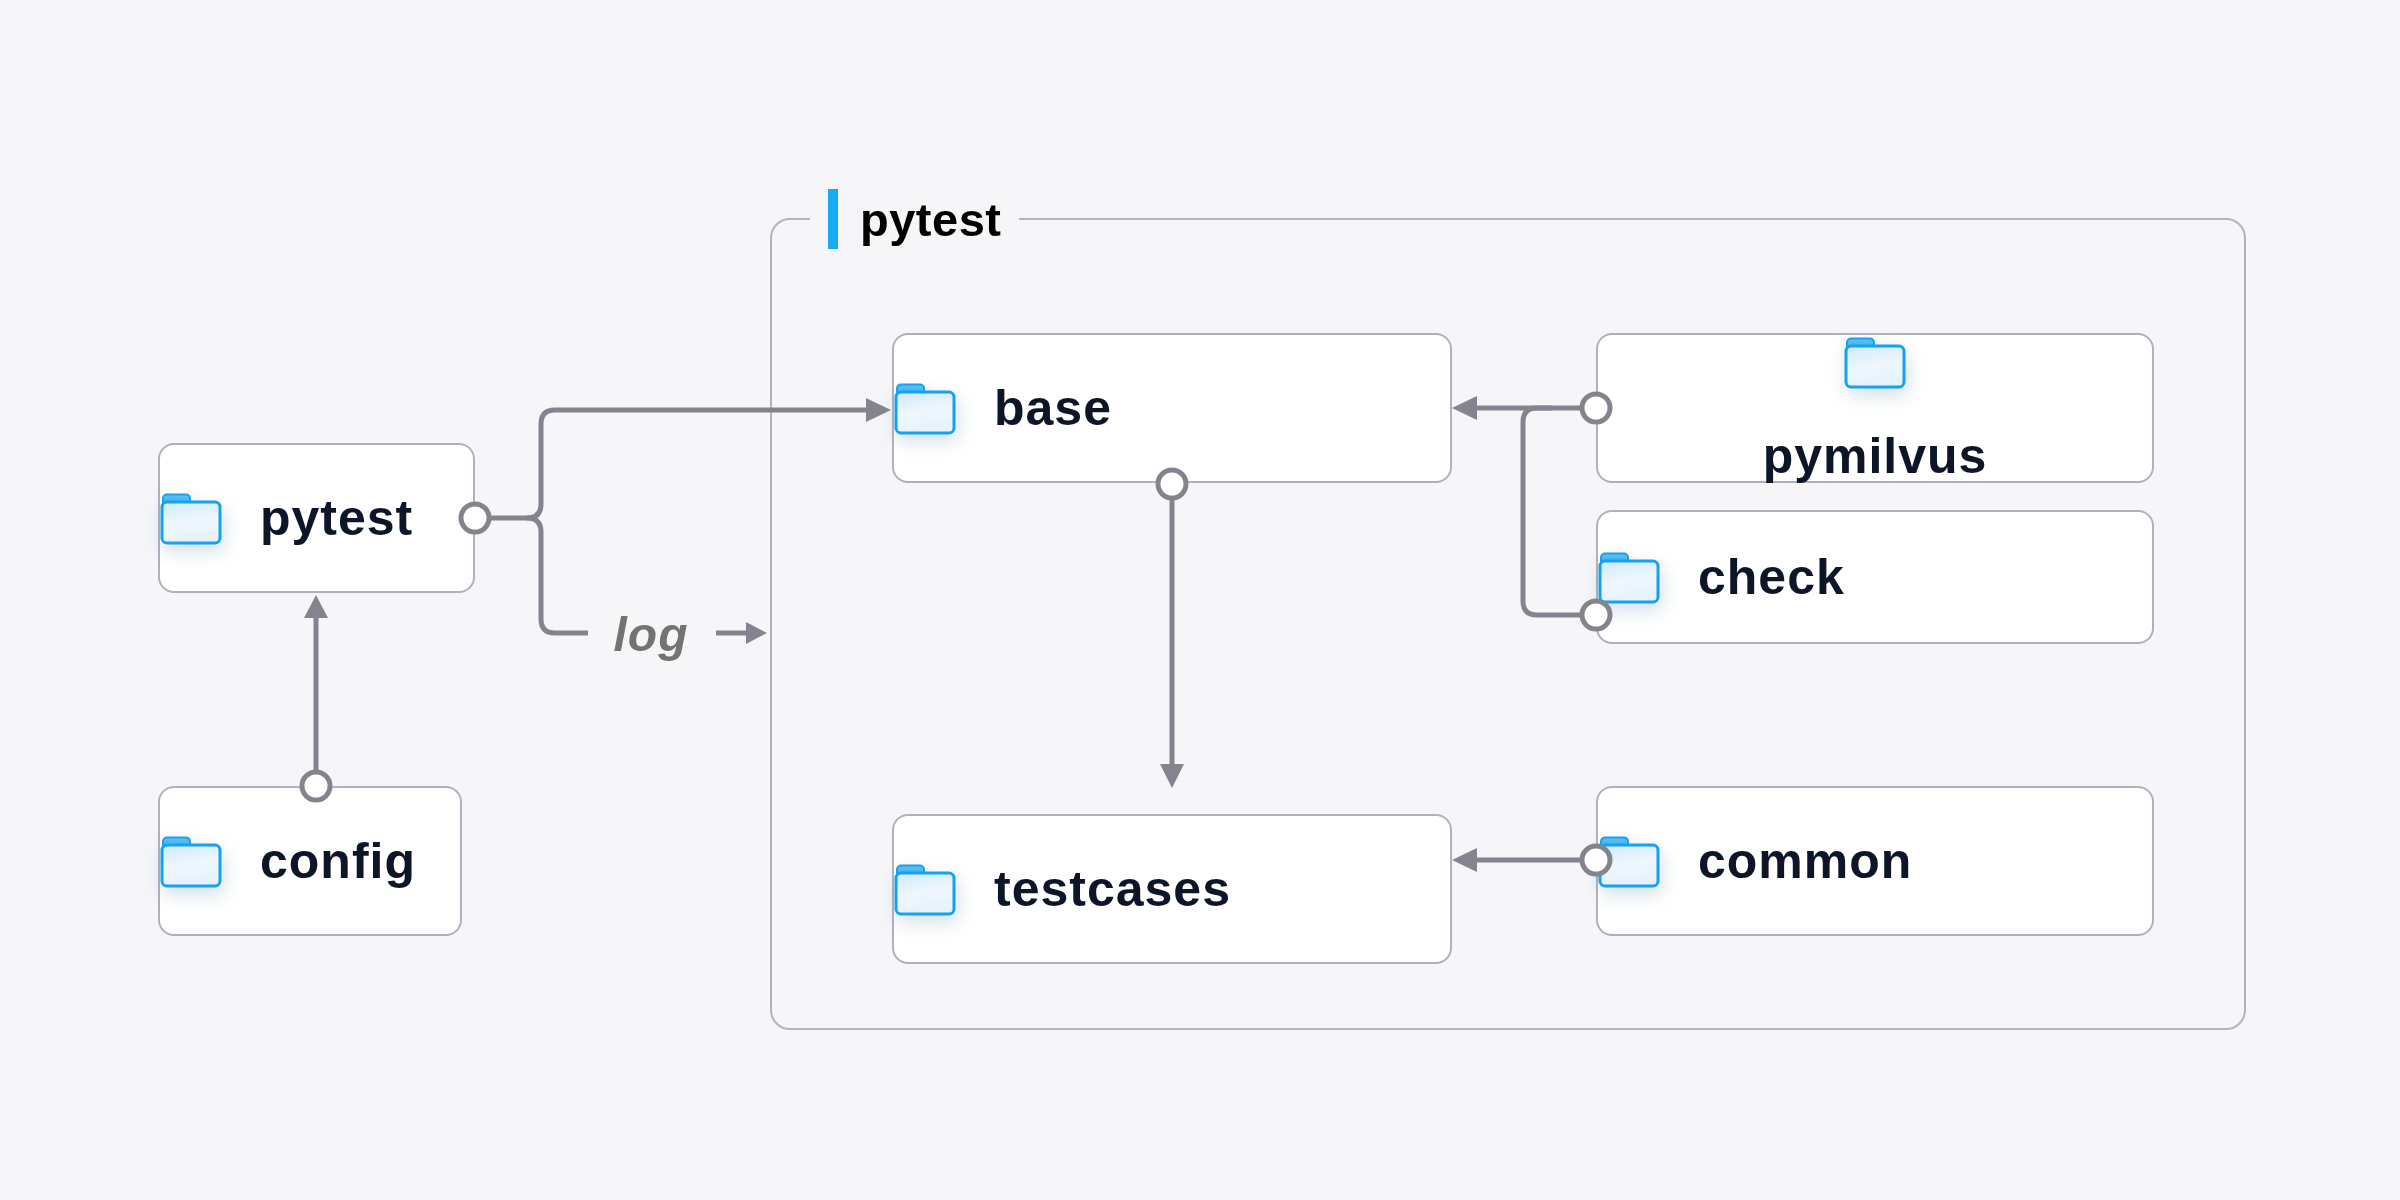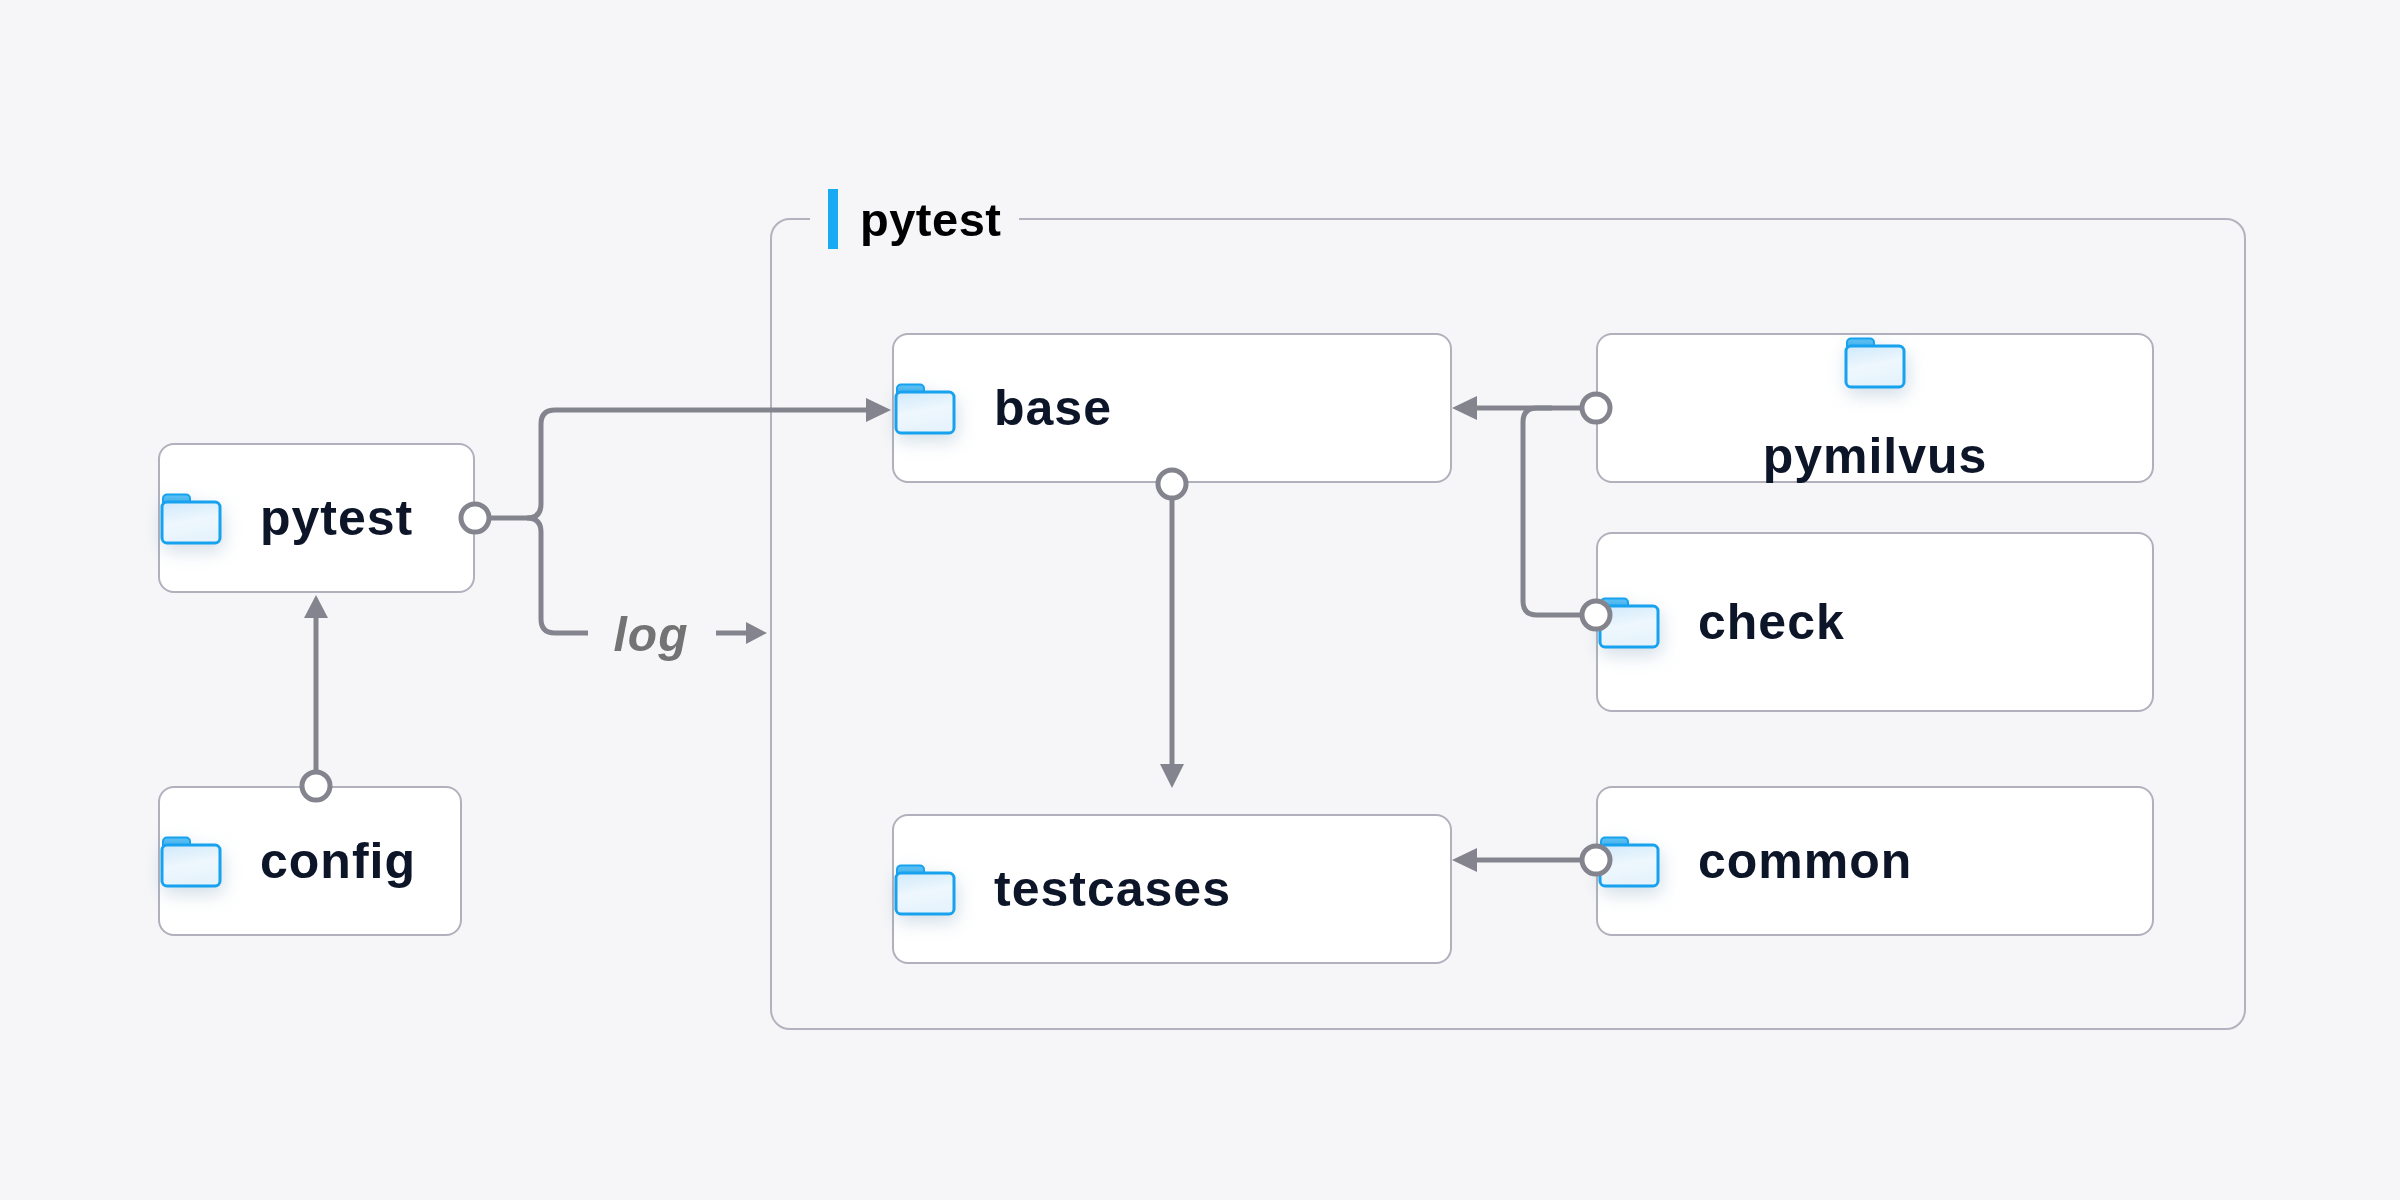--- a/index.html
+++ b/index.html
@@ -66,21 +66,21 @@
   .folder-icon {
     flex: 0 0 auto;
     filter: drop-shadow(2px 7px 9px rgba(110, 150, 180, 0.30));
   }
 
   .node-utils     { left: 158px;  top: 443px; width: 317px; height: 150px; }
   .node-config    { left: 158px;  top: 786px; width: 304px; height: 150px; }
   .node-base      { left: 892px;  top: 333px; width: 560px; height: 150px; }
   .node-testcases { left: 892px;  top: 786px; width: 560px; height: 150px; margin-top: 28px; }
   .node-pymilvus  { left: 1596px; top: 333px; width: 558px; height: 150px; flex-direction: column; }
-  .node-check     { left: 1596px; top: 532px; width: 558px; height: 180px; }
+  .node-check     { left: 1596px; top: 510px; width: 558px; height: 134px; }
   .node-common    { left: 1596px; top: 786px; width: 558px; height: 150px; }
 
   
   .overlay {
     position: absolute;
     left: 0; top: 0;
     width: 2400px; height: 1200px;
     pointer-events: none;
   }
   .edge {

